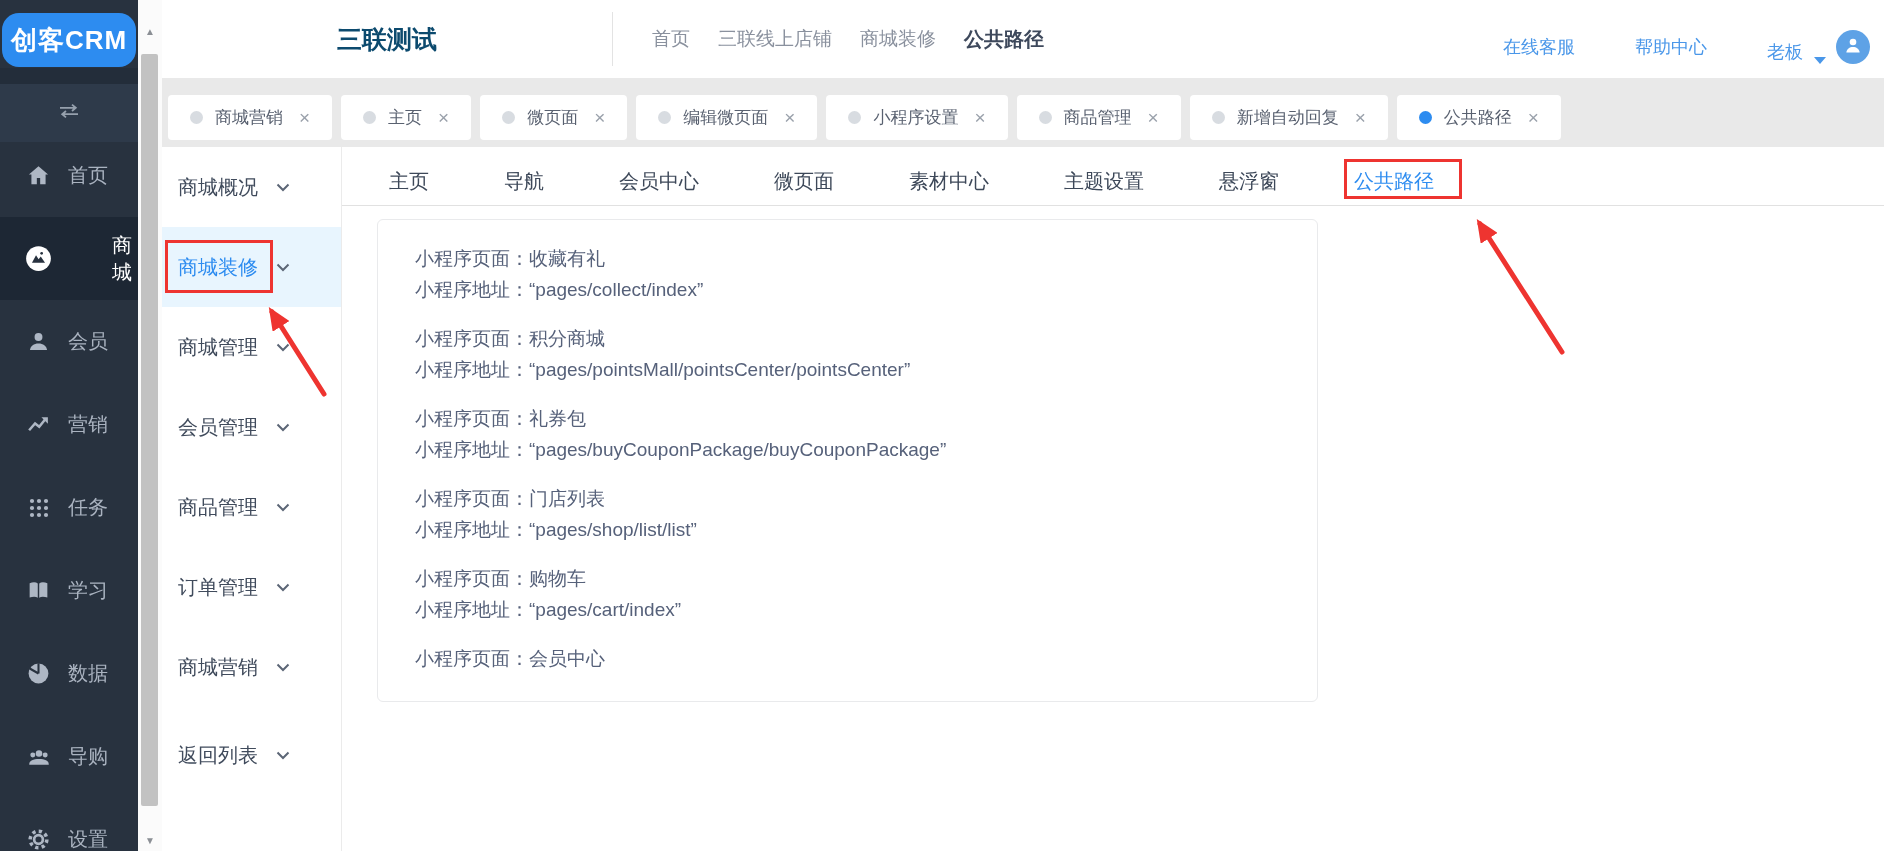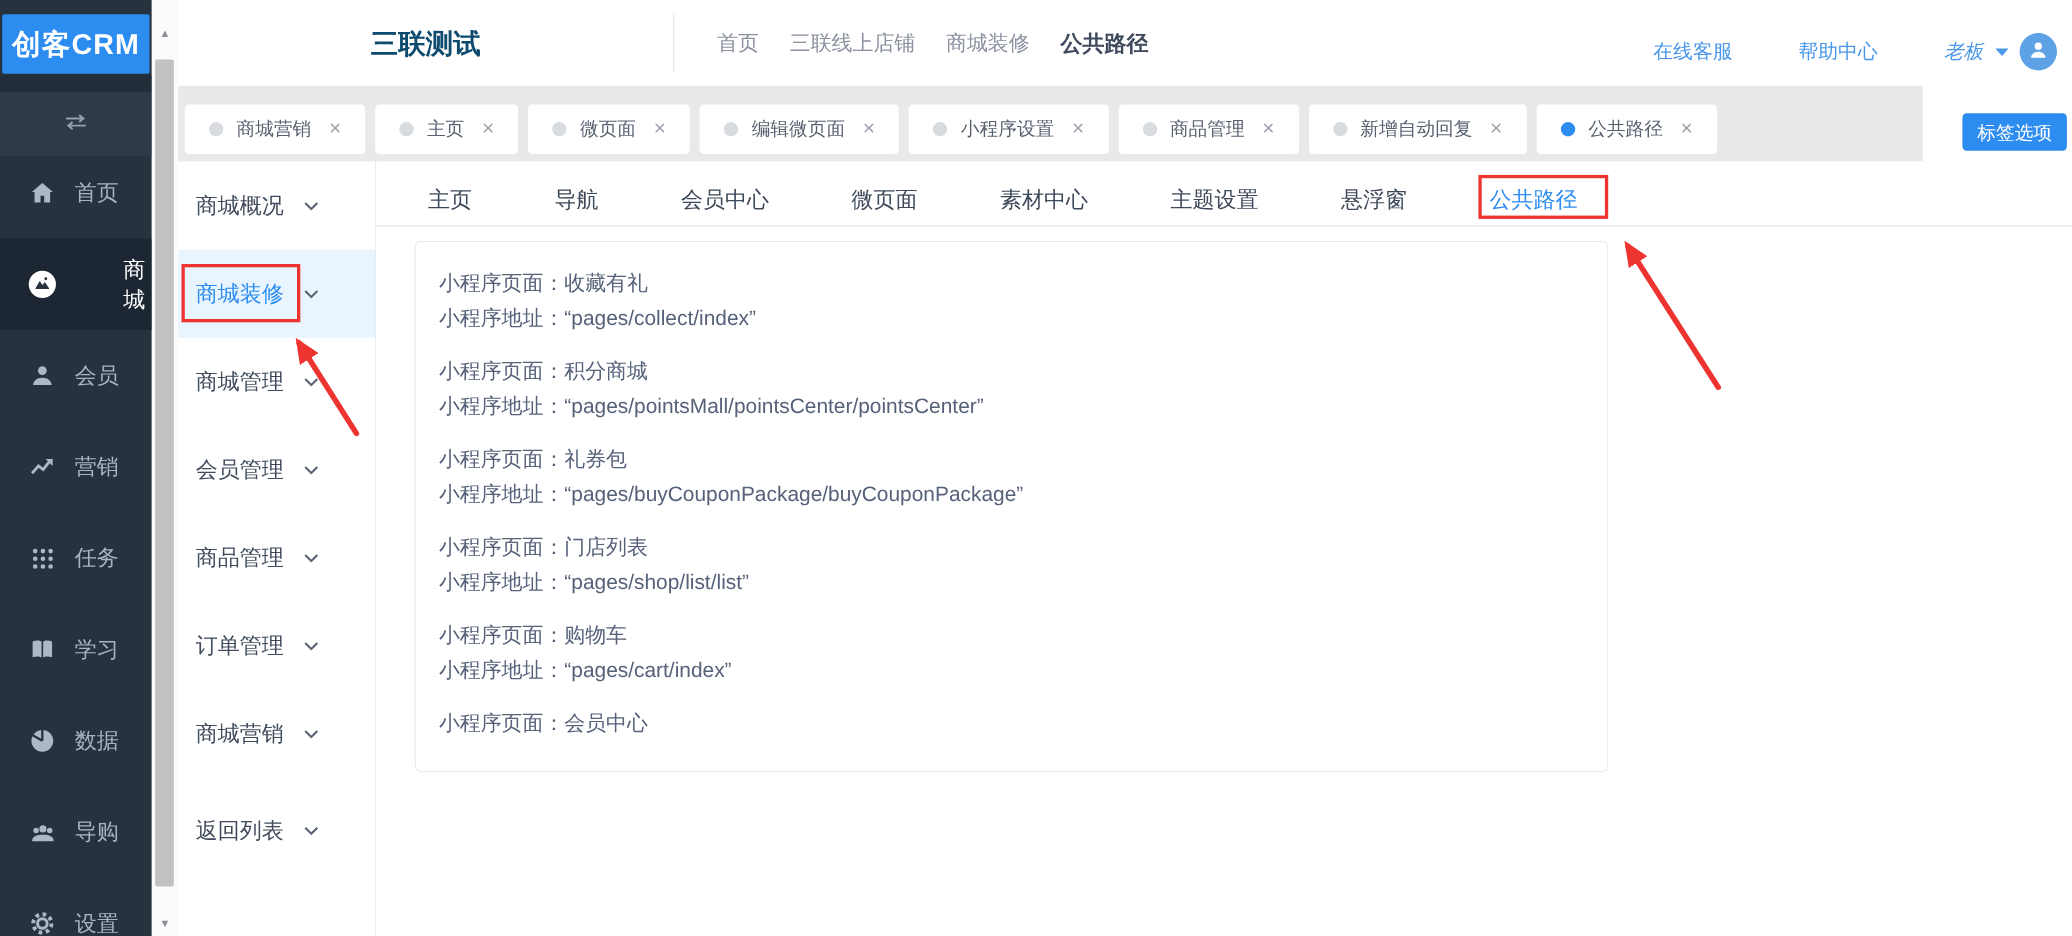--- a/index.html
+++ b/index.html
@@ -3,21 +3,21 @@
 <meta charset="utf-8">
 <style>
   * { margin:0; padding:0; box-sizing:border-box; }
   html,body { width:1884px; height:851px; overflow:hidden; background:#fff;
               font-family:"Liberation Sans","DejaVu Sans",sans-serif; }
   #app { position:relative; width:1884px; height:851px; }
 
   
   .rail { position:absolute; left:0; top:0; width:138px; height:851px; background:#28323f; }
   .rail-strip { position:absolute; left:0; top:68px; width:138px; height:16px; background:#232d3a; }
-  .logo { position:absolute; left:2px; top:13px; width:134px; height:54px; border-radius:2px;
+  .logo { position:absolute; left:2px; top:13px; width:134px; height:54px; border-radius:17px;
           background:#2d8cf0; color:#fff; font-size:26px; font-weight:bold;
           display:flex; align-items:center; justify-content:center; letter-spacing:1px; }
   .toggle-row { position:absolute; left:0; top:84px; width:138px; height:58px; background:#2e3a4a;
           display:flex; align-items:center; justify-content:center; cursor:pointer; }
   .rail-menu { position:absolute; left:0; top:134px; width:138px; }
   .rail-item { height:83px; display:flex; align-items:center; padding-left:25px; cursor:pointer; }
   .rail-item.active { background:#1d2734;gap:44px; }
   .rail-icon { width:27px; height:27px; display:flex; align-items:center; justify-content:center; flex:none; }
   .rail-label { margin-left:16px; font-size:20px; color:#aab3c0; }
   .rail-item.active .rail-label { color:#ffffff; }
@@ -31,21 +31,21 @@
   
   .header { position:absolute; left:162px; top:0; width:1722px; height:78px; background:#fff; }
   .h-title { position:absolute; left:175px; top:0; height:78px; display:flex; align-items:center;
              font-size:25px; font-weight:bold; color:#0c4a6e; }
   .h-divider { position:absolute; left:450px; top:12px; width:1px; height:54px; background:#e3e3e3; }
   .h-nav { position:absolute; left:490px; top:0; height:78px; display:flex; align-items:center; gap:28px; }
   .h-nav-item { font-size:19px; color:#8a919e; cursor:pointer; }
   .h-nav-item.active { font-size:20px; font-weight:bold; color:#3e495c; }
   .h-right { position:absolute; right:14px; top:0; height:94px; display:flex; align-items:center; gap:60px; }
   .h-link { font-size:18px; color:#4a97e9; cursor:pointer; }
-  .h-user { display:flex; align-items:center; cursor:pointer;font-style:italic; }
+  .h-user { display:flex; align-items:flex-end; cursor:pointer; }
   .h-user-name { font-size:18px; color:#4a97e9; }
   .caret { width:0; height:0; margin-left:11px; border-left:6px solid transparent;
            border-right:6px solid transparent; border-top:7px solid #4a97e9; }
   .avatar { width:34px; height:34px; margin-left:10px; border-radius:50%; background:#5ea2e6;
             display:flex; align-items:center; justify-content:center; }
 
   
   .tagbar { position:absolute; left:162px; top:78px; width:1722px; height:69px; background:#e9e9e9; }
   .chips { position:absolute; left:6px; top:17px; display:flex; gap:9px; }
   .chip { height:45px; background:#fff; border-radius:4px; display:flex; align-items:center;
@@ -71,22 +71,22 @@
   .sb-chevron { margin-left:18px; display:flex; align-items:center; }
 
   .main { position:absolute; left:180px; top:0; width:1542px; height:704px; }
   .tabsrow { position:absolute; left:0; top:0; width:1542px; height:59px; border-bottom:1px solid #e1e1e1;
              display:flex; align-items:center; padding-left:47px; padding-top:10px; gap:75px; }
   .tab { position:relative; font-size:20px; color:#3d4859; white-space:nowrap; cursor:pointer; }
   .tab.active { color:#2d8cf0; }
   .tab.boxed::after { content:""; position:absolute; left:-10px; right:-28px; top:-9px; bottom:-4px;
              border:3px solid #ee3430; }
 
-  .card { position:absolute; left:35px; top:13px; width:1085px; background:#fff;
-          border:1px solid #e9eaec; border-radius:6px; padding:23px 0 27px 0; }
+  .card { position:absolute; left:35px; top:13px; width:941px; background:#fff;
+          border:1px solid #e9eaec; border-radius:6px; padding:23px 0 27px 16px; }
   .pitem { margin:0 0 18px 21px; }
   .pitem:last-child { margin-bottom:0; }
   .pline { font-size:19px; line-height:31px; color:#56617a; white-space:nowrap; }
 
   
   .overlay { position:absolute; left:0; top:0; width:1884px; height:851px; pointer-events:none; z-index:50; }
 </style>
 </head>
 <body>
 
@@ -269,23 +269,20 @@
           <span class="chip-dot"></span>
           <span class="chip-label">新增自动回复</span>
           <span class="chip-close">×</span>
         </div>
         <div class="chip active">
           <span class="chip-dot"></span>
           <span class="chip-label">公共路径</span>
           <span class="chip-close">×</span>
         </div>
       </div>
-    <div class="btn-panel">
-      <button class="tag-btn">标签选项</button>
-    </div>
   </div>
 
   <div class="content">
 
     <div class="sidebar2">
 
     <div class="sb-item">
           <span class="sb-label">商城概况</span>
           <span class="sb-chevron" hidden="">
             <svg width="14" height="9" viewBox="0 0 14 9">

